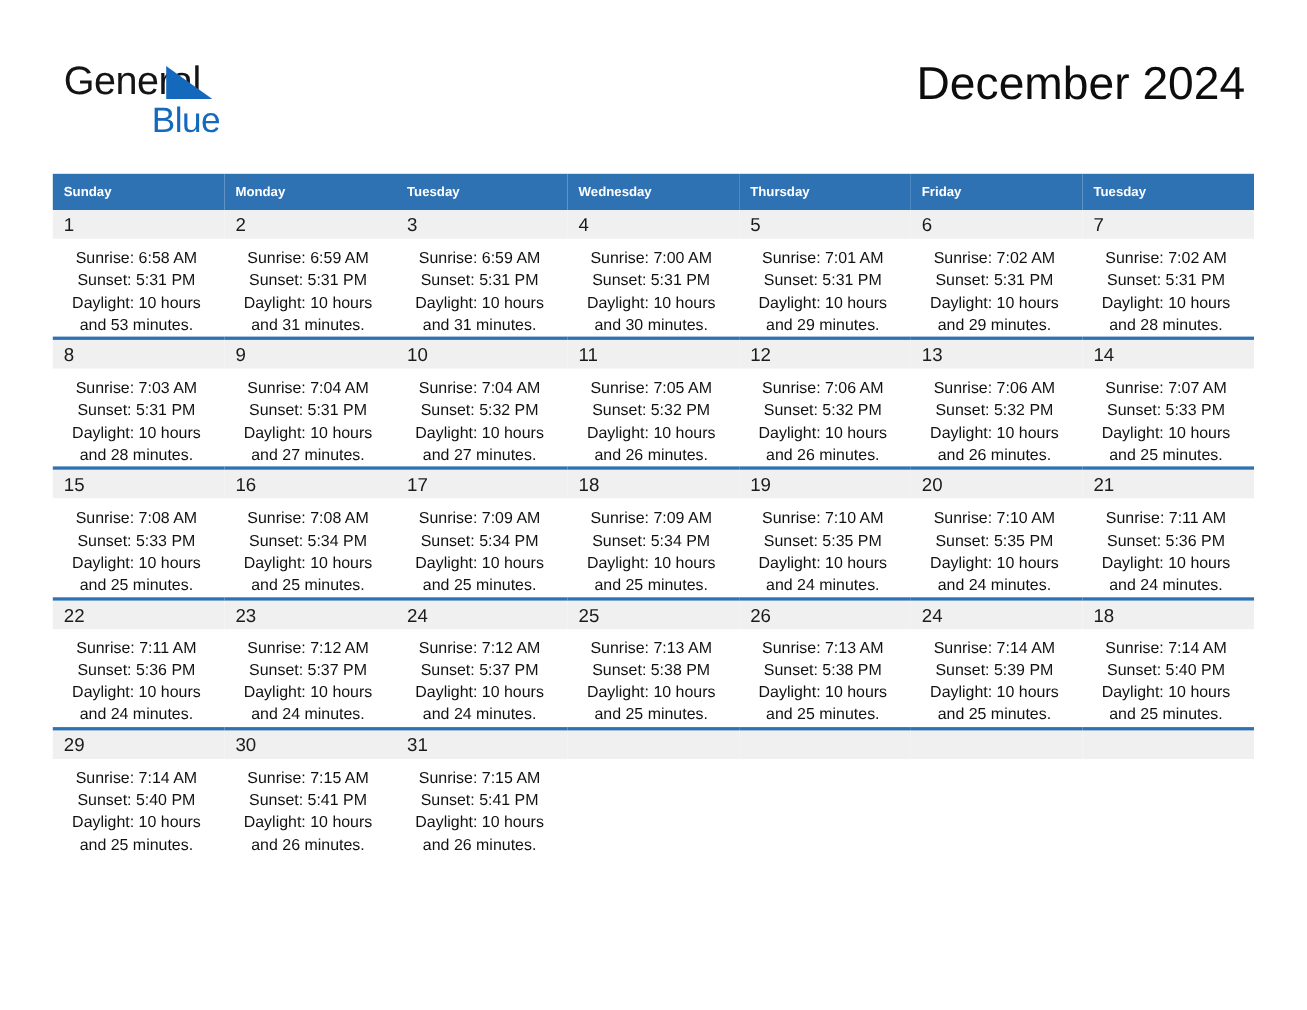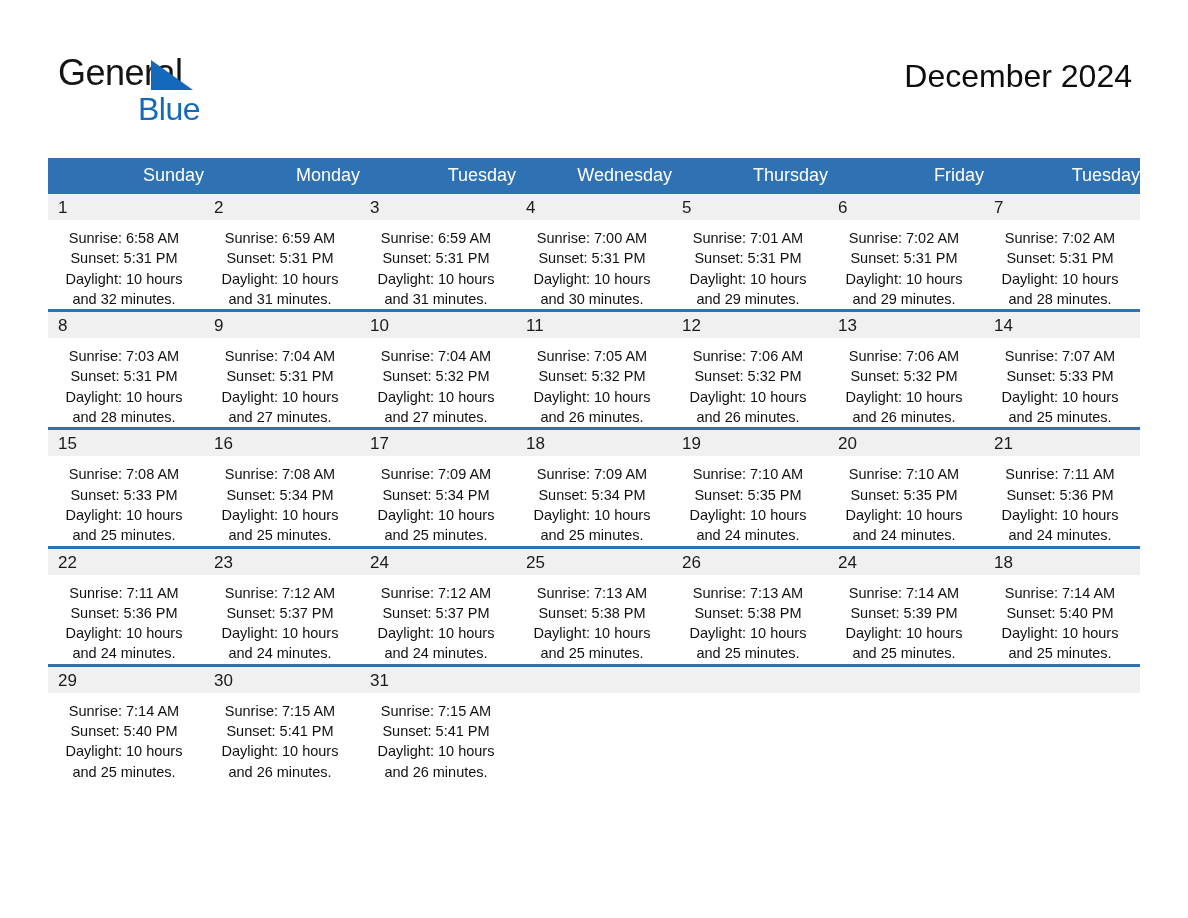--- a/index.html
+++ b/index.html
@@ -68,21 +68,21 @@
     white-space: nowrap;
   }
 
   .title-block {
     position: absolute;
     right: 56px;
     top: 50px;
     text-align: right;
   }
   .month-title {
-    font-size: 32px;
+    font-size: 42px;
     line-height: 52px;
     color: #0d0d0d;
     font-weight: normal;
     margin: 0;
     white-space: nowrap;
   }
   .location-title {
     font-size: 25px;
     line-height: 34px;
     color: #0d0d0d;
@@ -98,23 +98,23 @@
     top: 158px;
     width: 1092px;
     border-collapse: collapse;
     table-layout: fixed;
   }
   .calendar col { width: 156px; }
 
   .dow-row th {
     background: #2f72b4;
     color: #ffffff;
-    font-size: 18px;
-    font-weight: normal;
-    text-align: right;
+    font-size: 12px;
+    font-weight: bold;
+    text-align: left;
     padding: 7px 0 8px 10px;
     height: 18px;
     vertical-align: middle;
     border: none;
   }
 
   td.day-cell {
     vertical-align: top;
     padding: 0;
     border: none;
@@ -199,21 +199,21 @@
       </tr>
     </thead>
     <tbody>
         <tr class="week-row">
           <td class="day-cell">
             <div class="daynum-band"><span class="daynum">1</span></div>
             <div class="cell-body">
               <div class="info-line">Sunrise: 6:58 AM</div>
               <div class="info-line">Sunset: 5:31 PM</div>
               <div class="info-line">Daylight: 10 hours</div>
-              <div class="info-line">and 32 minutes.</div>
+              <div class="info-line">and 53 minutes.</div>
             </div>
           </td>
           <td class="day-cell">
             <div class="daynum-band"><span class="daynum">2</span></div>
             <div class="cell-body">
               <div class="info-line">Sunrise: 6:59 AM</div>
               <div class="info-line">Sunset: 5:31 PM</div>
               <div class="info-line">Daylight: 10 hours</div>
               <div class="info-line">and 31 minutes.</div>
             </div>

